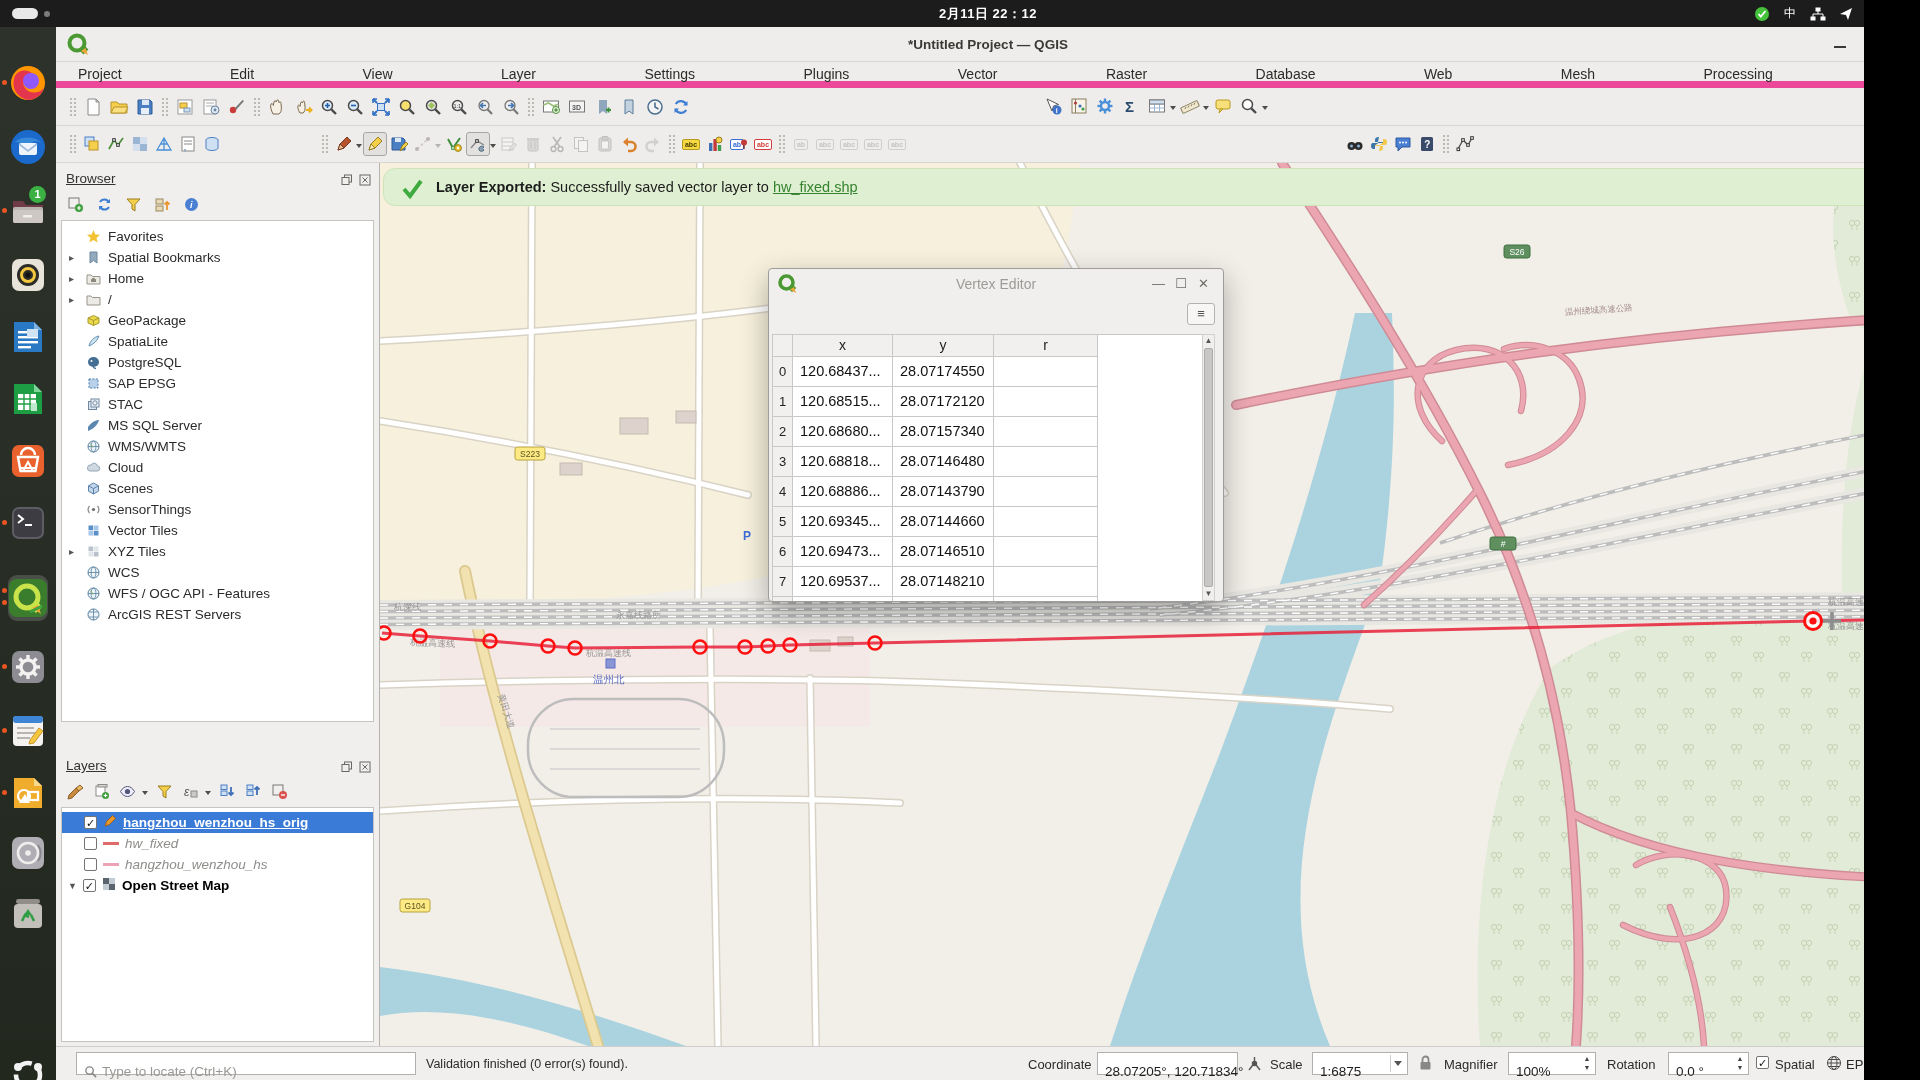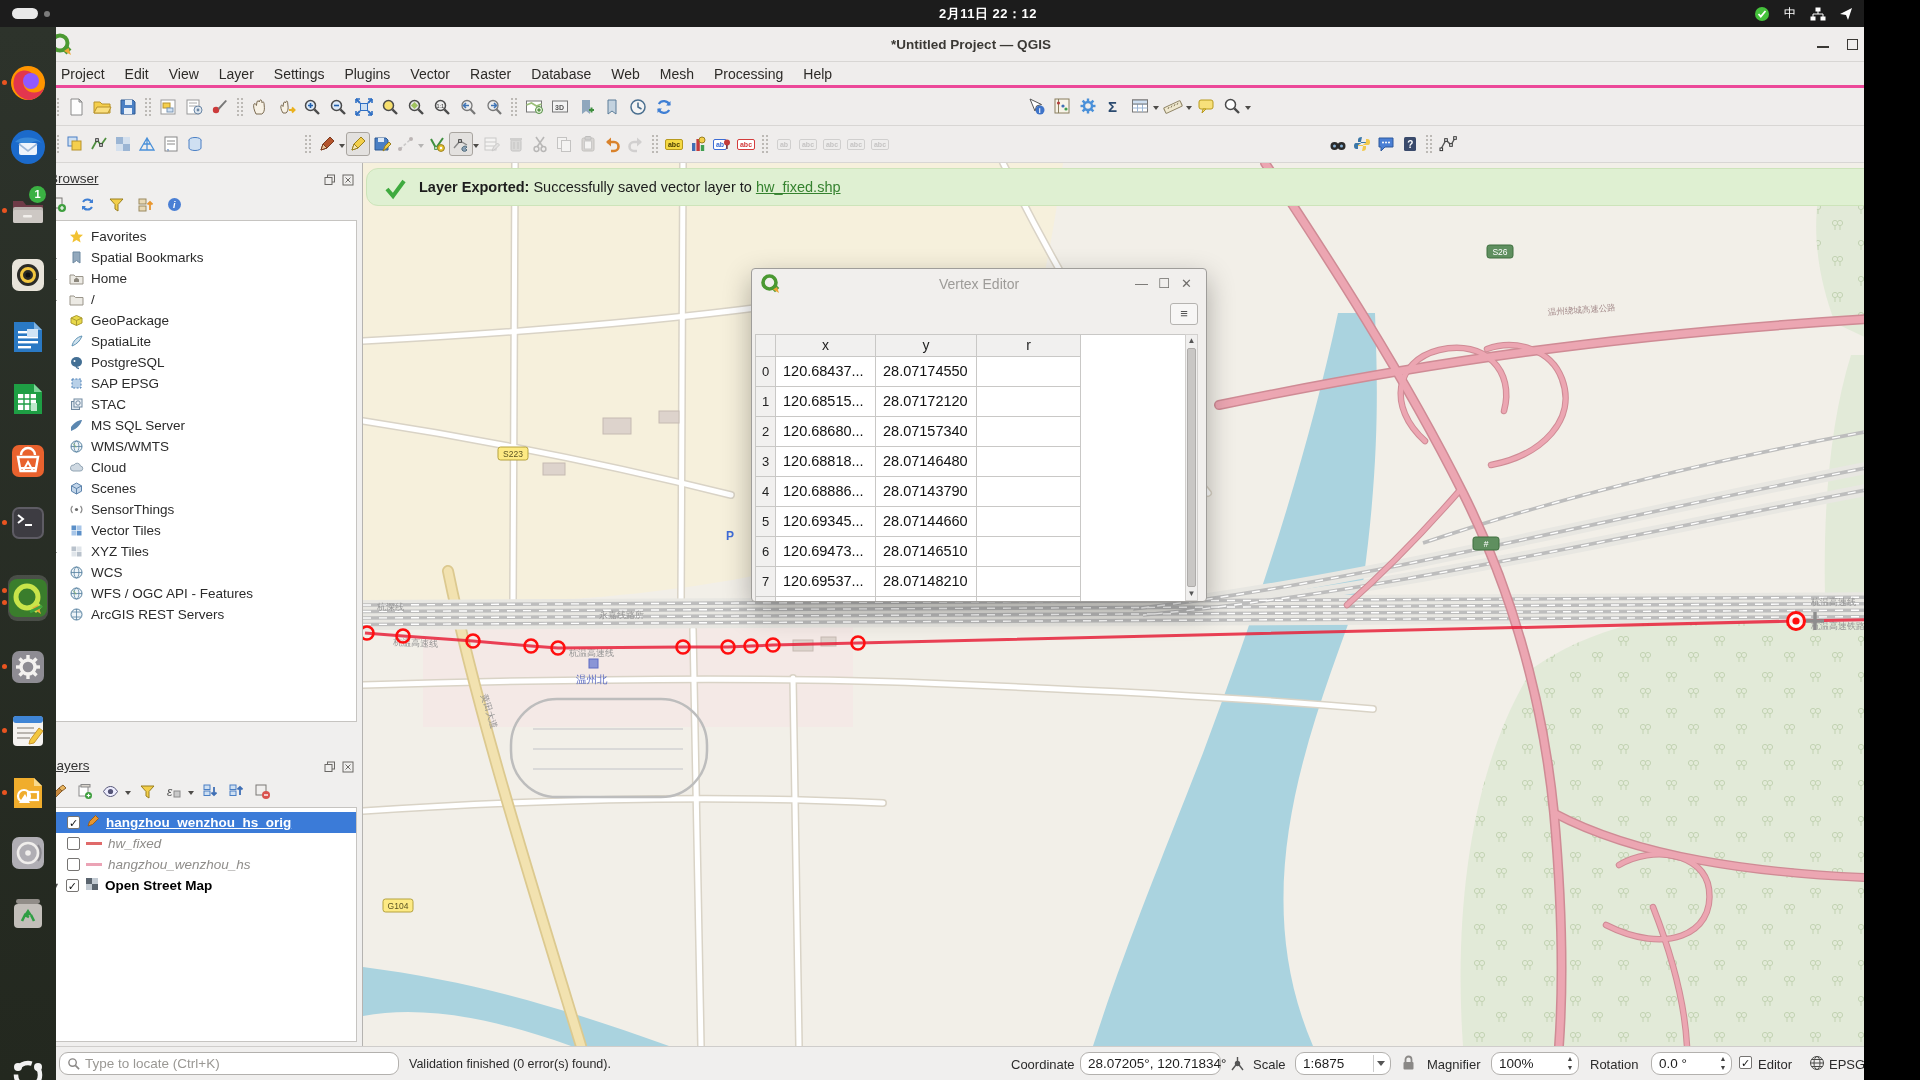--- a/index.html
+++ b/index.html
@@ -17,25 +17,25 @@
   .tb-ic { width:16px; height:16px; display:flex; align-items:center; justify-content:center; font-size:12px; }
 
   
   .dock { position:absolute; left:0; top:27px; width:56px; height:1053px; background:linear-gradient(180deg,#2d332b,#23281f); z-index:55; }
   .dtile { position:absolute; left:8px; width:40px; height:40px; border-radius:9px; display:flex; align-items:center; justify-content:center; }
   .ddot { position:absolute; left:2px; width:5px; height:5px; background:#e95420; border-radius:50%; }
   .dbadge { position:absolute; right:2px; top:-5px; min-width:17px; height:17px; background:#3bb143; color:#fff; border-radius:9px; font-size:11px; line-height:17px; text-align:center; font-weight:bold; }
   .dактive-bg { background:rgba(255,255,255,.16); }
 
   
-  .win { position:absolute; left:39px; top:27px; width:1864px; height:1053px; background:#f0efee; z-index:10; }
+  .win { position:absolute; left:56px; top:27px; width:1864px; height:1053px; background:#f0efee; z-index:10; }
   .titlebar { position:absolute; left:0; top:0; right:0; height:35px; background:#efedec; border-bottom:1px solid #d8d6d4; }
   .title-text { position:absolute; left:0; right:0; top:0; height:35px; text-align:center; line-height:35px; font-size:13.5px; font-weight:bold; color:#3b3935; }
   .win-btns { position:absolute; right:14px; top:0; height:35px; display:flex; align-items:center; gap:18px; color:#3b3935; }
-  .menubar { position:absolute; left:0; top:35px; right:0; height:26px; background:#efedec; border-bottom:3px solid #ec4899; display:flex; padding-left:12px; }
+  .menubar { position:absolute; left:0; top:35px; right:0; height:26px; background:#efedec; border-bottom:7px solid #ec4899; display:flex; padding-left:12px;justify-content:space-between; }
   .menu-item { padding:0 10px; line-height:25px; font-size:14px; color:#2d2b28; }
   .toolbar { position:absolute; left:0; right:0; background:#efedec; border-bottom:1px solid #d8d6d4; display:flex; align-items:center; }
   .tb1 { top:61px; height:38px; }
   .tb2 { top:99px; height:37px; }
   .grp { display:flex; align-items:center; }
   .b { width:26px; height:26px; display:flex; align-items:center; justify-content:center; border-radius:3px; border:1px solid transparent; }
   .tb2 .b { width:24px; height:24px; }
   .b svg { width:20px; height:20px; }
   .tb2 .b svg { width:18px; height:18px; }
   .b.pressed { background:#e3e1df; border:1px solid #a9a5a0; }
@@ -76,21 +76,21 @@
   .vt-grid { display:grid; grid-template-columns:20px 100px 101px 104px; }
   .vt-h { height:22px; background:#f1f0ef; border-right:1px solid #c9c8c6; border-bottom:1px solid #c9c8c6; text-align:center; line-height:21px; font-size:14px; color:#222; }
   .vt-n { height:30px; background:#f1f0ef; border-right:1px solid #c9c8c6; border-bottom:1px solid #c9c8c6; text-align:center; line-height:29px; font-size:13px; color:#222; }
   .vt-c { height:30px; background:#fff; border-right:1px solid #c9c8c6; border-bottom:1px solid #c9c8c6; padding-left:7px; line-height:29px; font-size:14.5px; color:#111; white-space:nowrap; }
   .ve-scroll { position:absolute; right:8px; top:65px; width:13px; height:267px; background:#f0efee; border:1px solid #d2d0ce; }
   .ve-sarr { position:absolute; left:0; width:11px; height:12px; color:#555; font-size:8px; text-align:center; line-height:12px; }
   .ve-thumb { position:absolute; left:1px; top:13px; width:9px; bottom:13px; background:#c9c7c5; border:1px solid #aeacaa; border-radius:2px; }
 
   
   .statusbar { position:absolute; left:0; right:0; bottom:0; height:34px; background:#f0efee; border-top:1px solid #cfcdcb; font-size:13px; color:#2b2b2b; }
-  .sb-box { position:absolute; top:5px; height:23px; background:#fff; border:1px solid #b3b1ae; border-radius:9px; line-height:21px; font-size:13.5px; padding:0 7px; color:#1d1d1d; white-space:nowrap; }
+  .sb-box { position:absolute; top:5px; height:23px; background:#fff; border:1px solid #b3b1ae; border-radius:0; line-height:21px; font-size:13.5px; padding:8px 7px; color:#1d1d1d; white-space:nowrap; }
   .sb-label { position:absolute; top:10px; }
   .spin { position:absolute; right:2px; top:1px; width:12px; height:19px; font-size:7px; color:#444; line-height:9px; text-align:center; }
   .sb-ic { position:absolute; top:8px; }
 </style>
 </head>
 <body>
 
 <div class="screen">
 
   <div class="topbar">
@@ -1313,21 +1313,21 @@
       <span class="sb-box" style="left:1256px;width:96px"><span>1:6875</span><span class="abs" style="right:5px;top:8px;width:0;height:0;border:4px solid transparent;border-top:5px solid #555"></span><span class="abs" style="right:16px;top:2px;bottom:2px;border-left:1px solid #ccc"></span></span>
       <span class="sb-ic" style="left:1362px"><svg width="15" height="16" viewBox="0 0 15 16">
             <rect x="2.5" y="7" width="10" height="7.5" rx="1" fill="#8a8886"></rect>
             <path d="M4.5,7 V4.5 a3,3 0 0 1 6,0 V7" stroke="#8a8886" stroke-width="1.8" fill="none"></path>
           </svg></span>
       <span class="sb-label" style="left:1388px">Magnifier</span>
       <span class="sb-box" style="left:1452px;width:88px"><span>100%</span><span class="spin">▲<br>▼</span></span>
       <span class="sb-label" style="left:1551px">Rotation</span>
       <span class="sb-box" style="left:1612px;width:81px"><span>0.0 °</span><span class="spin">▲<br>▼</span></span>
       <span class="chk abs" style="left:1700px;top:9px">✓</span>
-      <span class="sb-label" style="left:1719px">Editor</span>
+      <span class="sb-label" style="left:1719px">Spatial</span>
       <span class="sb-ic" style="left:1770px"><svg width="16" height="16" viewBox="0 0 16 16" fill="none" stroke="#4a4a48">
             <circle cx="8" cy="8" r="6.5"></circle>
             <ellipse cx="8" cy="8" rx="3" ry="6.5"></ellipse>
             <line x1="1.5" y1="8" x2="14.5" y2="8"></line>
             <line x1="2.5" y1="4.5" x2="13.5" y2="4.5"></line>
             <line x1="2.5" y1="11.5" x2="13.5" y2="11.5"></line>
           </svg></span>
       <span class="sb-label" style="left:1790px">EPSG:4326</span>
       <span class="sb-ic" style="left:1858px"><svg width="18" height="18" viewBox="0 0 18 18">
             <circle cx="9" cy="9" r="8" fill="#4d564d"></circle>

